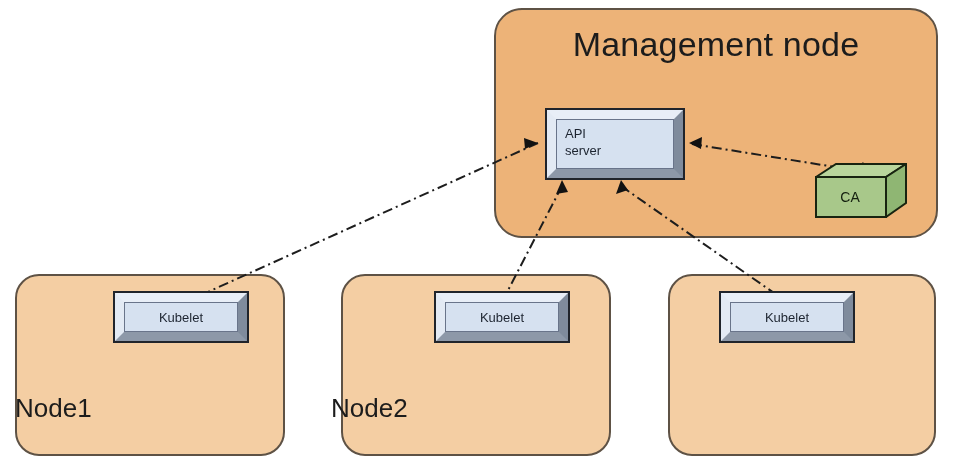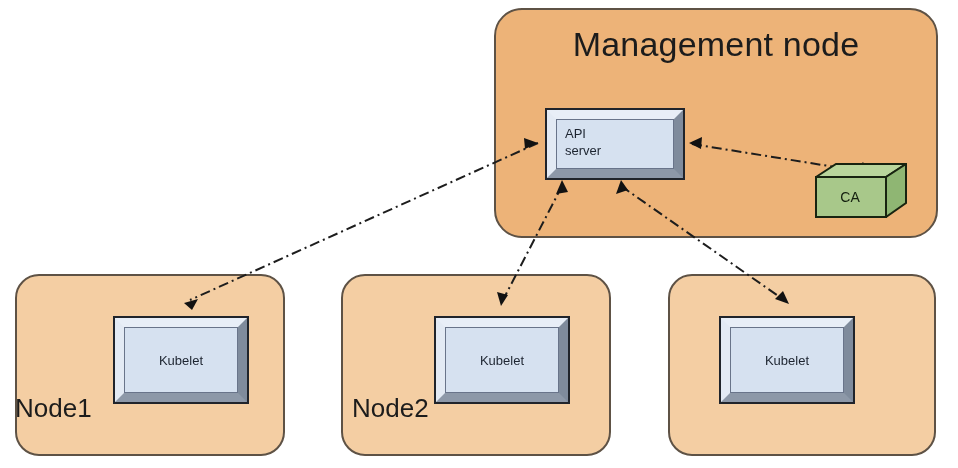--- a/index.html
+++ b/index.html
@@ -62,21 +62,21 @@
   }
   .node-title {
     position: absolute;
     top: 392px;
     text-align: left;
     font-size: 26px;
     line-height: 32px;
     color: #1c1c1c;
   }
   #node-title-1 { left: 15px;  width: 270px; }
-  #node-title-2 { left: 352px; width: 250px; }
+  #node-title-2 { left: 331px; width: 250px; }
   #node-title-3 { left: 668px; width: 268px; }
 
   
   .bevel-box {
     position: absolute;
     box-sizing: border-box;
     border: 2px solid #20242b;
     background: #5eead4;
   }
   .bevel-box .bevel-frame {
@@ -109,21 +109,21 @@
     white-space: pre-line;
   }
   .bevel-box .bevel-label.centered {
     left: 0; right: 0;
     text-align: center;
     top: 50%;
     transform: translateY(-50%);
   }
 
   #api-server-box { left: 545px; top: 108px; width: 140px; height: 72px; }
-  .kubelet-box { top: 316px; width: 136px; height: 88px; }
+  .kubelet-box { top: 291px; width: 136px; height: 52px; }
   #kubelet-box-1 { left: 113px; }
   #kubelet-box-2 { left: 434px; }
   #kubelet-box-3 { left: 719px; }
 
   
   #ca-cube {
     position: absolute;
     left: 815px;
     top: 163px;
     width: 92px;

